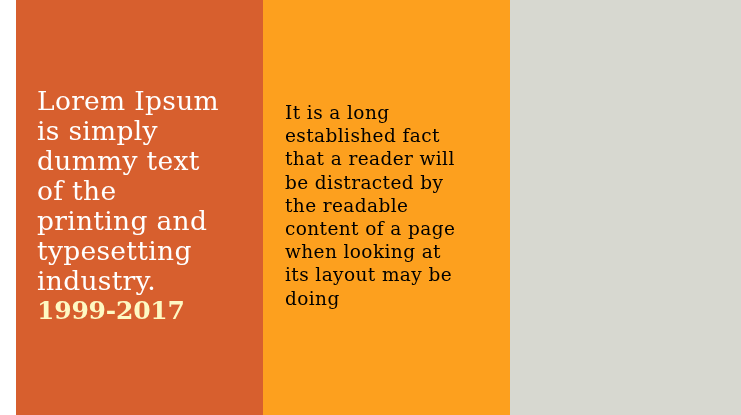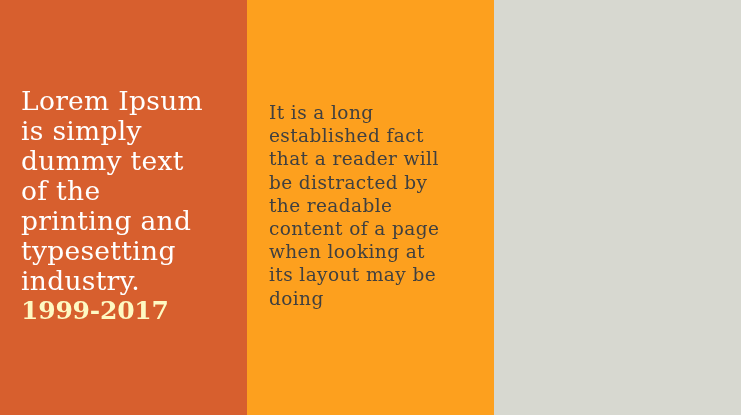--- a/index.html
+++ b/index.html
@@ -80,33 +80,33 @@
     display: flex;
     align-items: center;
     justify-content: center;
   }
 </style>
 </head>
 <body>
 
 <div id="specimen-card">
 
-  <div class="panel" id="panel-headline" style="background: rgb(215, 95, 46);">
+  <div class="panel" id="panel-headline" style="background: rgb(215, 95, 46); margin-left: 16px;">
     <div id="headline-text" style="color: rgb(255, 255, 255);">Lorem Ipsum
 is simply
 dummy text
 of the
 printing and
 typesetting
 industry.</div>
     <div id="headline-years" style="color: #fef9c3;">1999-2017</div>
   </div>
 
   <div class="panel" id="panel-body" style="background: rgb(253, 160, 30);">
-    <div id="body-text" style="color: #404040;">It is a long
+    <div id="body-text" style="color: #000000;">It is a long
 established fact
 that a reader will
 be distracted by
 the readable
 content of a page
 when looking at
 its layout may be
 doing</div>
   </div>
 

